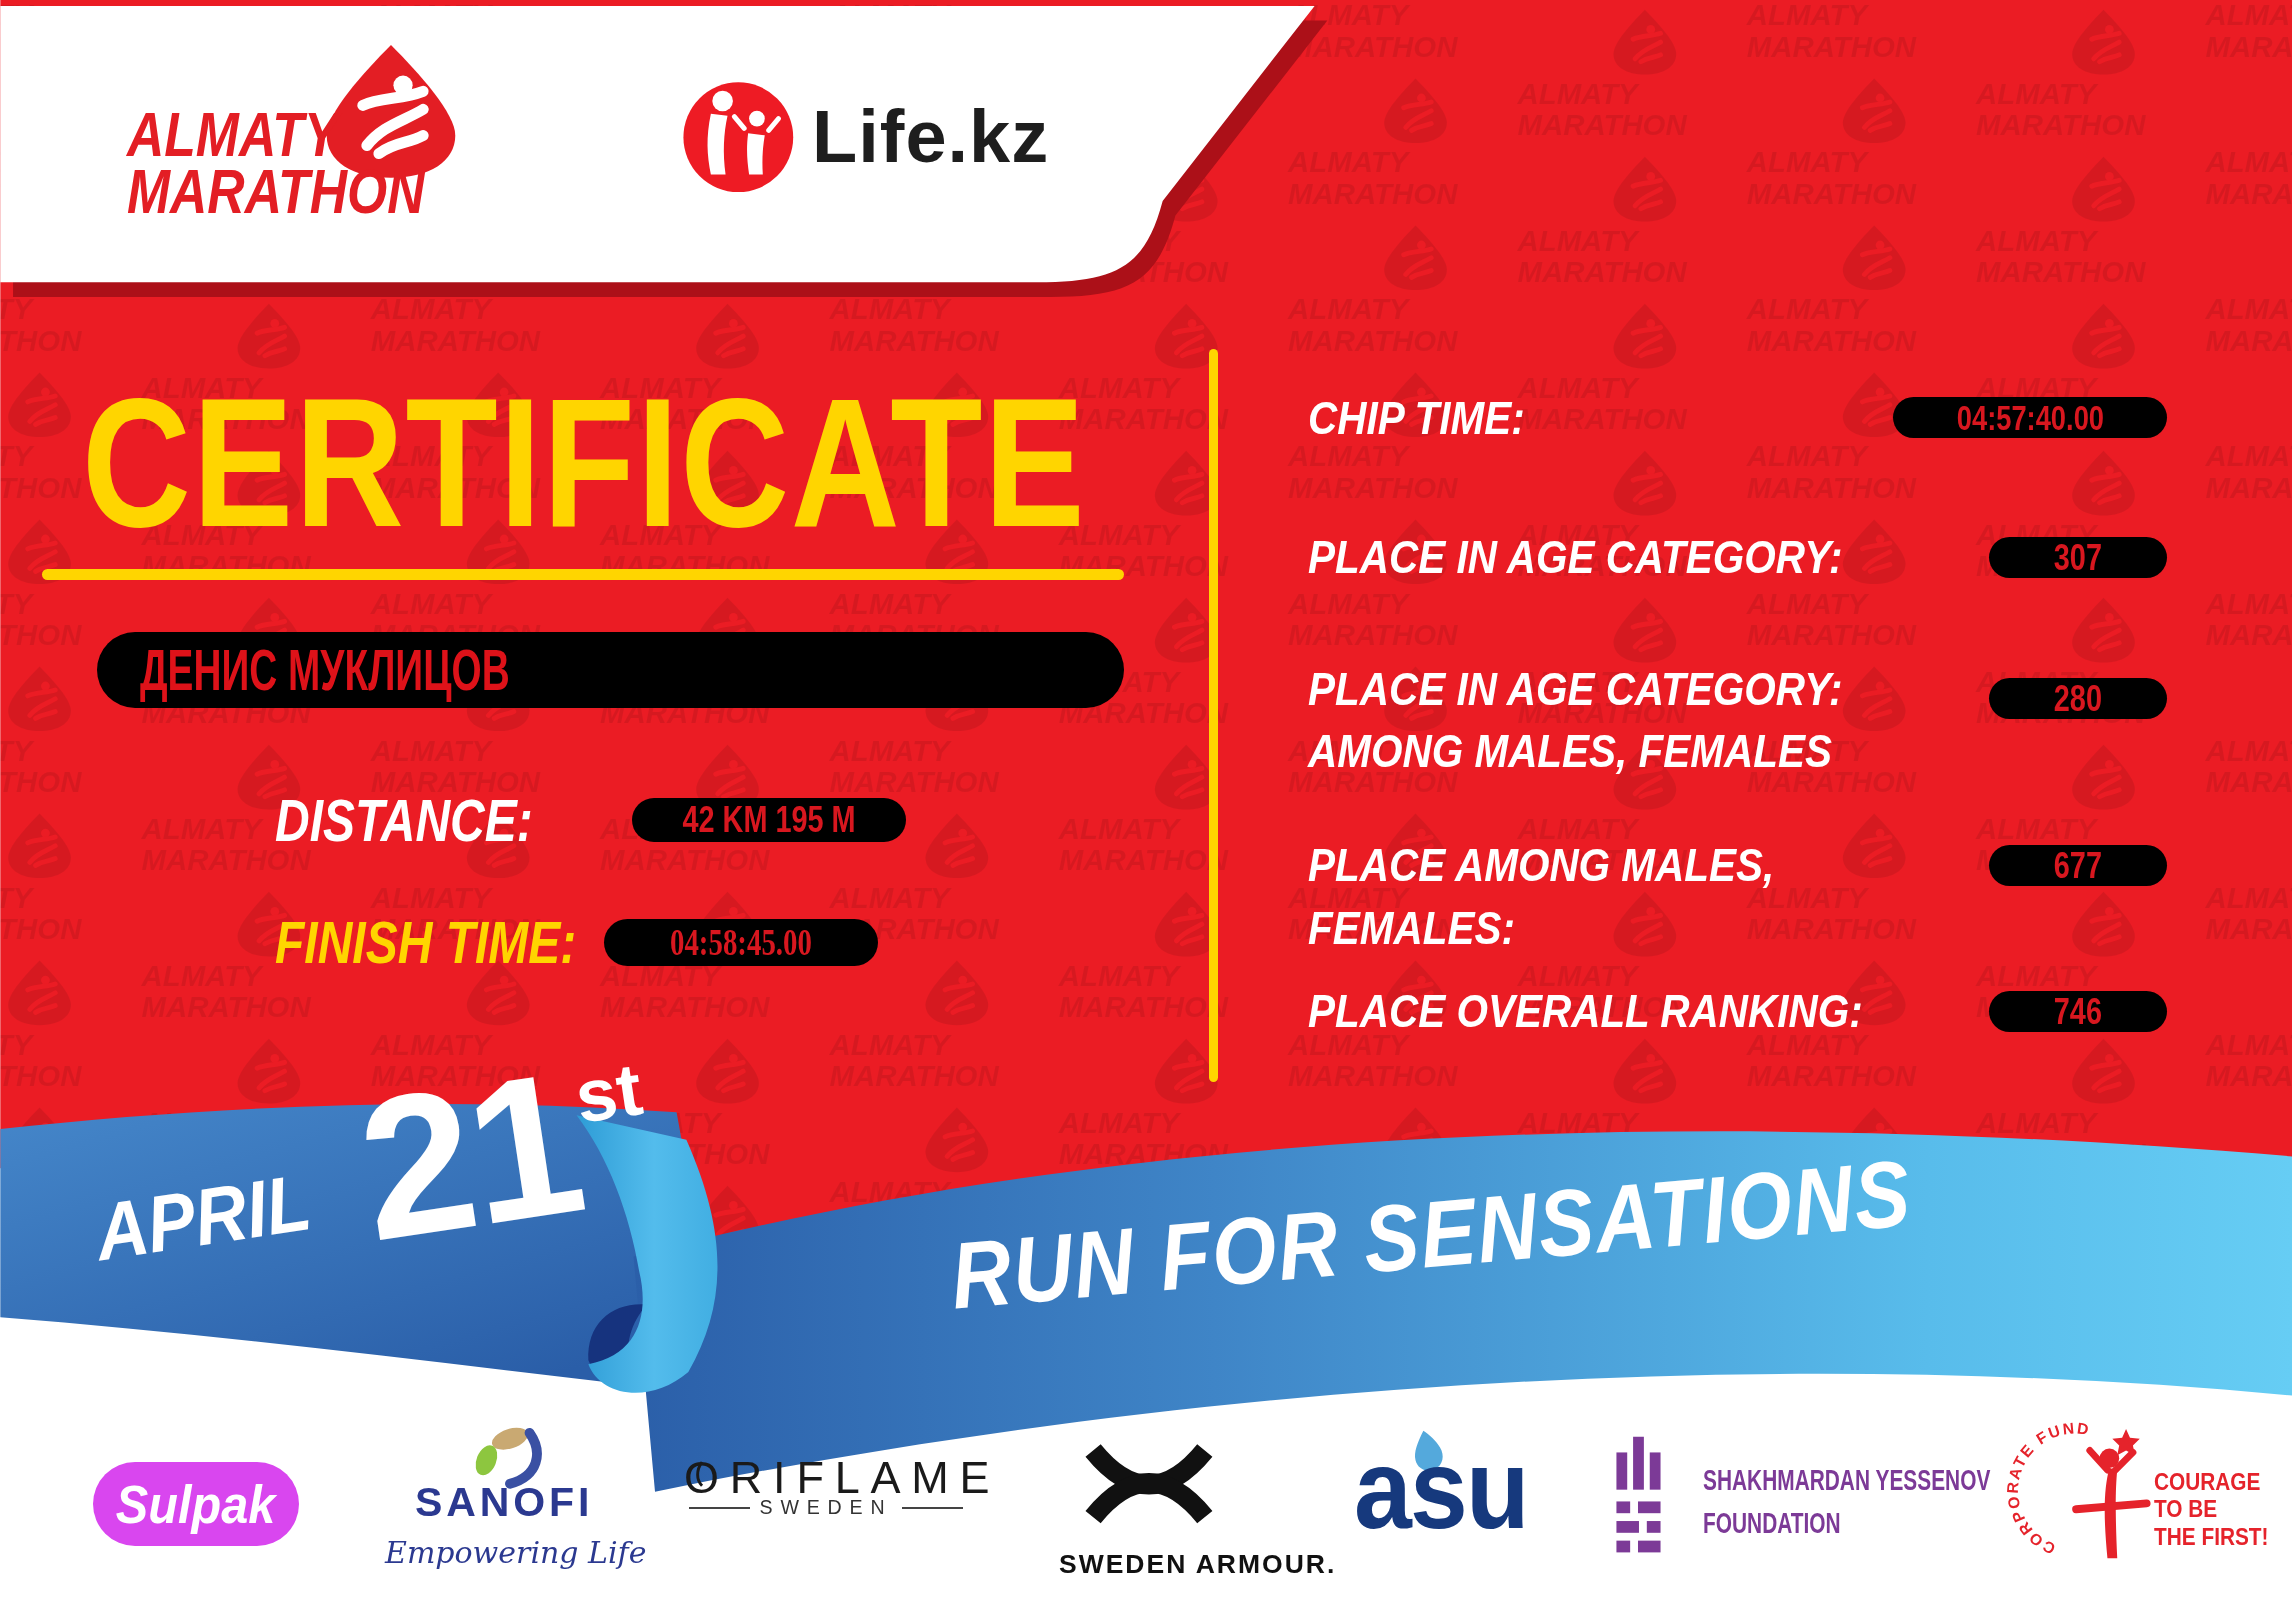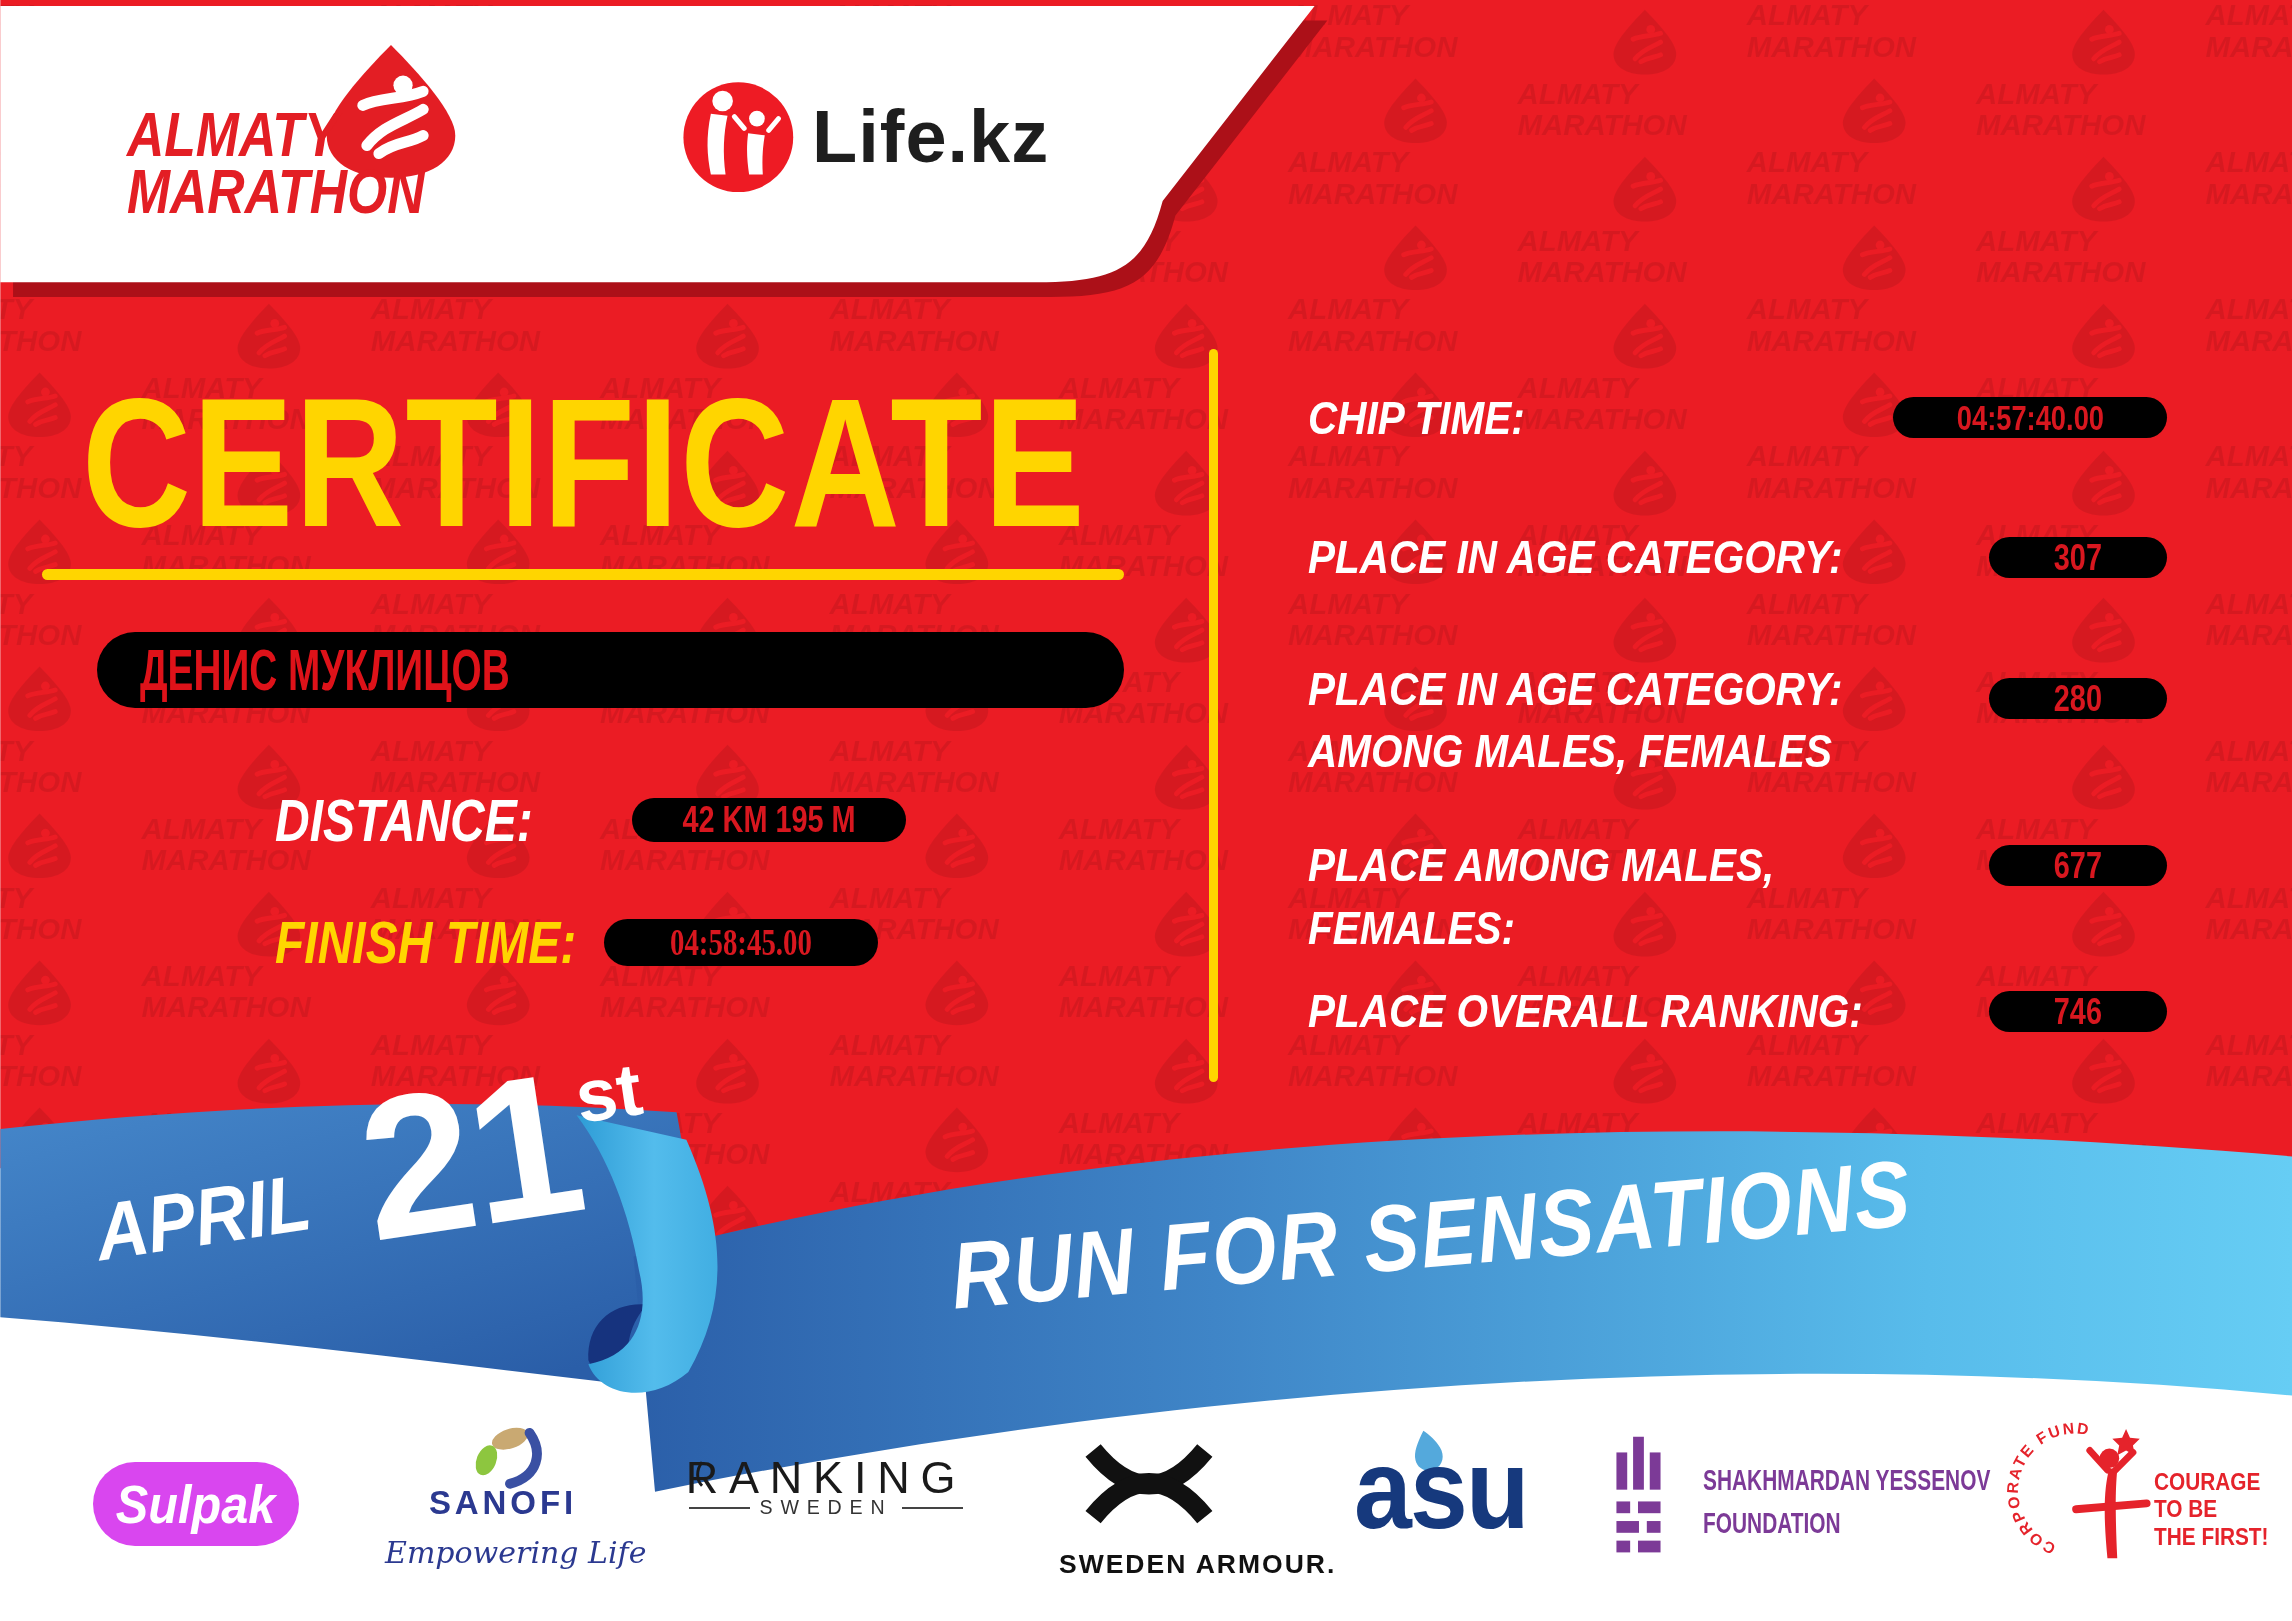--- a/index.html
+++ b/index.html
@@ -53,21 +53,21 @@
   #april-word{font-size:80px;line-height:80px;font-weight:bold;font-style:italic;margin-right:33px;
               padding-bottom:15.7px;transform:scaleX(.9);transform-origin:0 100%;}
   #day-num{font-size:201px;line-height:155px;font-weight:bold;letter-spacing:-3.9px;}
   #day-suffix{font-size:74px;line-height:74px;font-weight:bold;transform:translateY(-82px);margin-left:5.9px;}
   #slogan{left:828px;top:1181px;width:1206px;text-align:center;transform:rotate(-5deg);color:#ffffff;}
   #slogan span{display:inline-block;font-size:94px;font-weight:bold;font-style:italic;letter-spacing:2px;
                transform:scaleX(.88);}
   
   #sulpak-pill{left:93px;top:1462px;width:206px;height:84px;border-radius:43px;background:#d946ef;}
   #sulpak-pill span{font-size:54px;font-weight:bold;font-style:italic;color:#ffffff;transform:scaleX(.9);}
-  #sanofi-name{left:415px;top:1486px;width:176px;text-align:center;font-size:33px;line-height:33px;
+  #sanofi-name{left:415px;top:1486px;width:176px;text-align:center;font-size:41px;line-height:33px;
                letter-spacing:3.9px;color:#2B3990;font-weight:bold;}
   #sanofi-tagline{left:385px;top:1535px;width:235px;text-align:center;font-size:30px;font-style:italic;
                   color:#2B3990;font-family:"DejaVu Serif",serif;}
   #oriflame-name{left:684px;top:1455px;width:284px;text-align:center;font-size:45px;line-height:45px;
                  font-weight:400;letter-spacing:10.8px;color:#1A1A1A;}
   #oriflame-sub{left:689px;top:1496px;width:274px;display:flex;align-items:center;gap:9.8px;color:#333;}
   #oriflame-sub .rule{flex:1;height:2px;background:#444;}
   #oriflame-sub span{font-size:19.6px;letter-spacing:7.8px;}
   #ua-label{left:1059px;top:1549px;width:191px;text-align:center;font-size:26.5px;font-weight:bold;
             letter-spacing:2px;color:#111111;}
@@ -368,21 +368,21 @@
   </div>
   <div class="abs" id="slogan">
     <span>RUN FOR SENSATIONS</span>
   </div>
 
   <div class="pill" id="sulpak-pill">
     <span>Sulpak</span>
   </div>
   <div class="abs" id="sanofi-name">SANOFI</div>
   <div class="abs" id="sanofi-tagline">Empowering Life</div>
-  <div class="abs" id="oriflame-name">RANKING</div>
+  <div class="abs" id="oriflame-name">ORIFLAME</div>
   <div class="abs" id="oriflame-sub">
     <div class="rule"></div>
     <span>SWEDEN</span>
     <div class="rule"></div>
   </div>
   <div class="abs" id="ua-label">SWEDEN ARMOUR.</div>
   <div class="abs" id="asu-text">asu</div>
   <div class="abs" id="yessenov-l1">SHAKHMARDAN YESSENOV</div>
   <div class="abs" id="yessenov-l2">FOUNDATION</div>
   <div class="abs" id="courage-lines">

